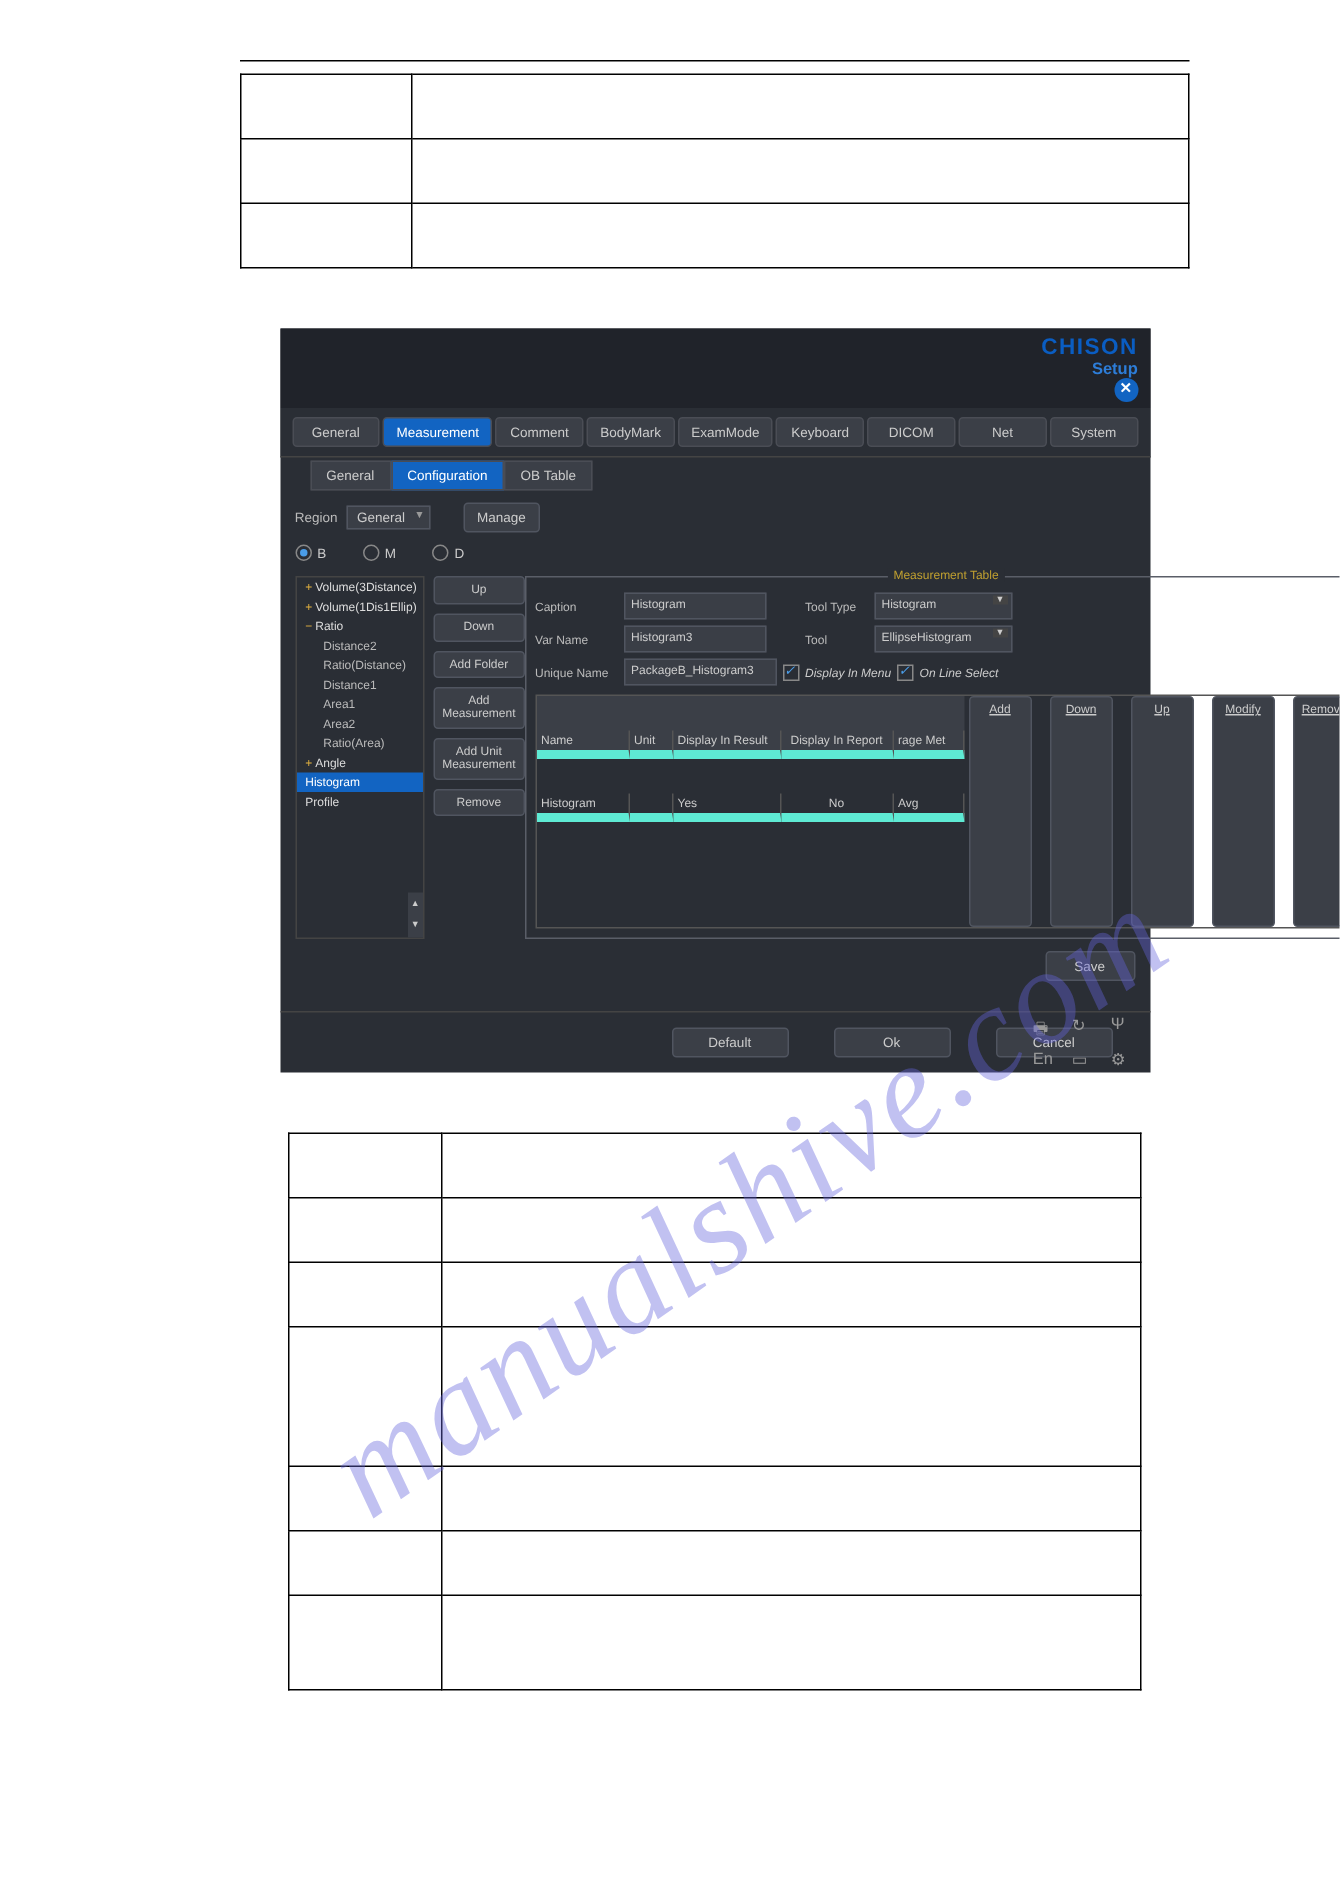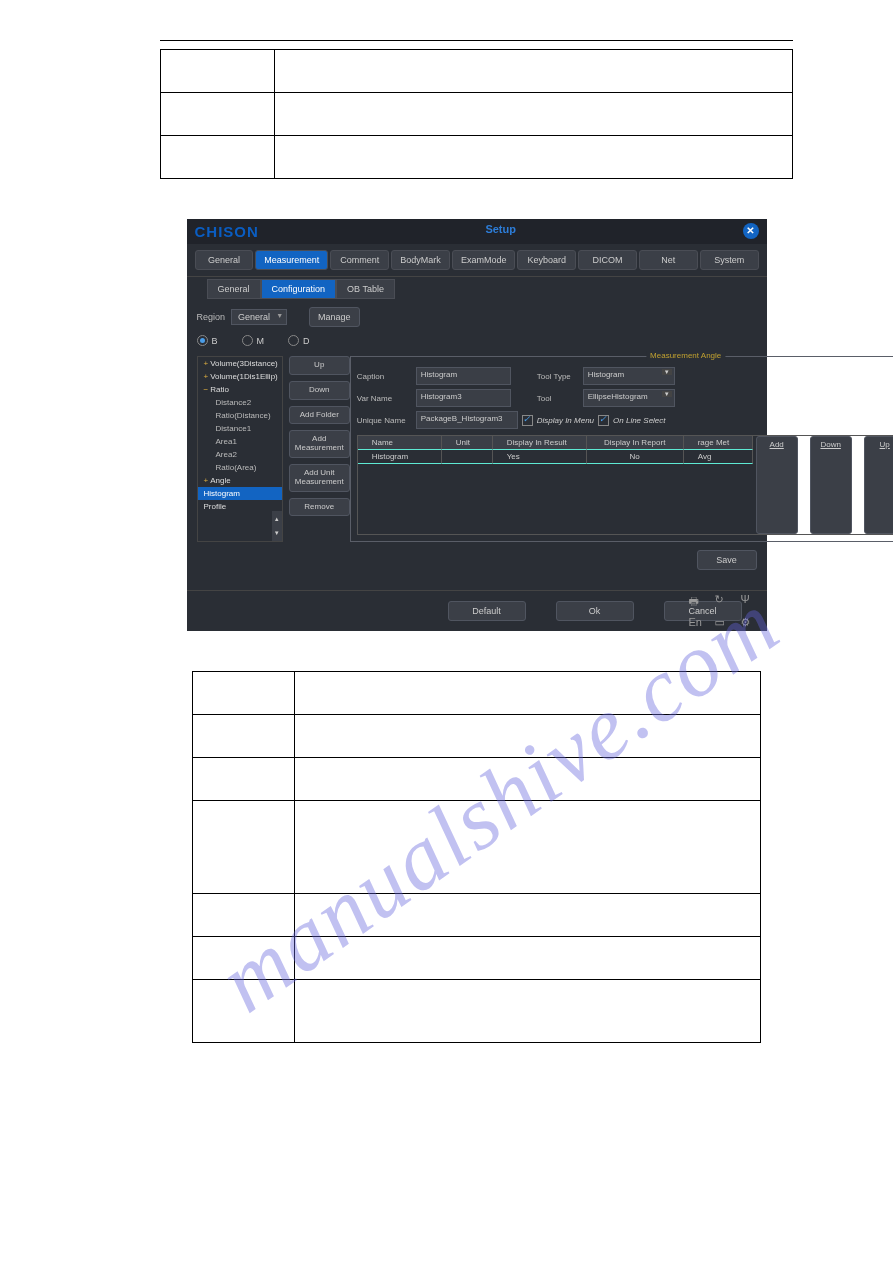--- a/index.html
+++ b/index.html
@@ -46,23 +46,24 @@
     width: 580px;
     margin: 0 auto 40px auto;
     background: #2a2e35;
     position: relative;
     font-size: 9px;
     color: #ccc;
   }
   .titlebar {
     display: flex;
     justify-content: space-between;
-    align-items: flex-start;
+    align-items: flex-end;
     padding: 4px 8px;
     background: #20232a;
+    flex-direction: column;
   }
   .brand {
     color: #0a5dc2;
     font-weight: bold;
     font-size: 15px;
     letter-spacing: 1px;
   }
   .title {
     color: #2d7dd8;
     font-size: 11px;
@@ -331,22 +332,23 @@
   }
   .mini-table-row {
     display: flex;
     font-size: 8px;
   }
   .mini-table-row.header {
     background: #3b3f47;
   }
   .mini-table-cell {
     border-right: 1px solid #555;
-    border-bottom: 1px solid #5eead4;
-    padding: 2px 14px;
+    border-bottom: 6px solid #5eead4;
+    padding: 2px 3px;
+    margin-top: 23px;
   }
   .mt-c1 { width: 55px; }
   .mt-c2 { width: 22px; }
   .mt-c3 { width: 65px; }
   .mt-c4 { width: 68px; text-align: center; }
   .mt-c5 { width: 40px; }
   .mini-table-btns {
     display: flex;
     flex-direction: row;
     gap: 12px;
@@ -489,21 +491,21 @@
         <div class="btn-col">
           <div class="btn">Up</div>
           <div class="btn">Down</div>
           <div class="btn">Add Folder</div>
           <div class="btn">Add Measurement</div>
           <div class="btn">Add Unit Measurement</div>
           <div class="btn">Remove</div>
         </div>
 
         <div class="editpanel">
-          <div class="editpanel-title">Measurement Angle</div>
+          <div class="editpanel-title">Measurement Table</div>
 
           <div class="form-row">
             <span class="form-label">Caption</span>
             <span class="form-input">Histogram</span>
             <span class="form-label2">Tool Type</span>
             <span class="form-select">Histogram</span>
           </div>
           <div class="form-row">
             <span class="form-label">Var Name</span>
             <span class="form-input">Histogram3</span>

